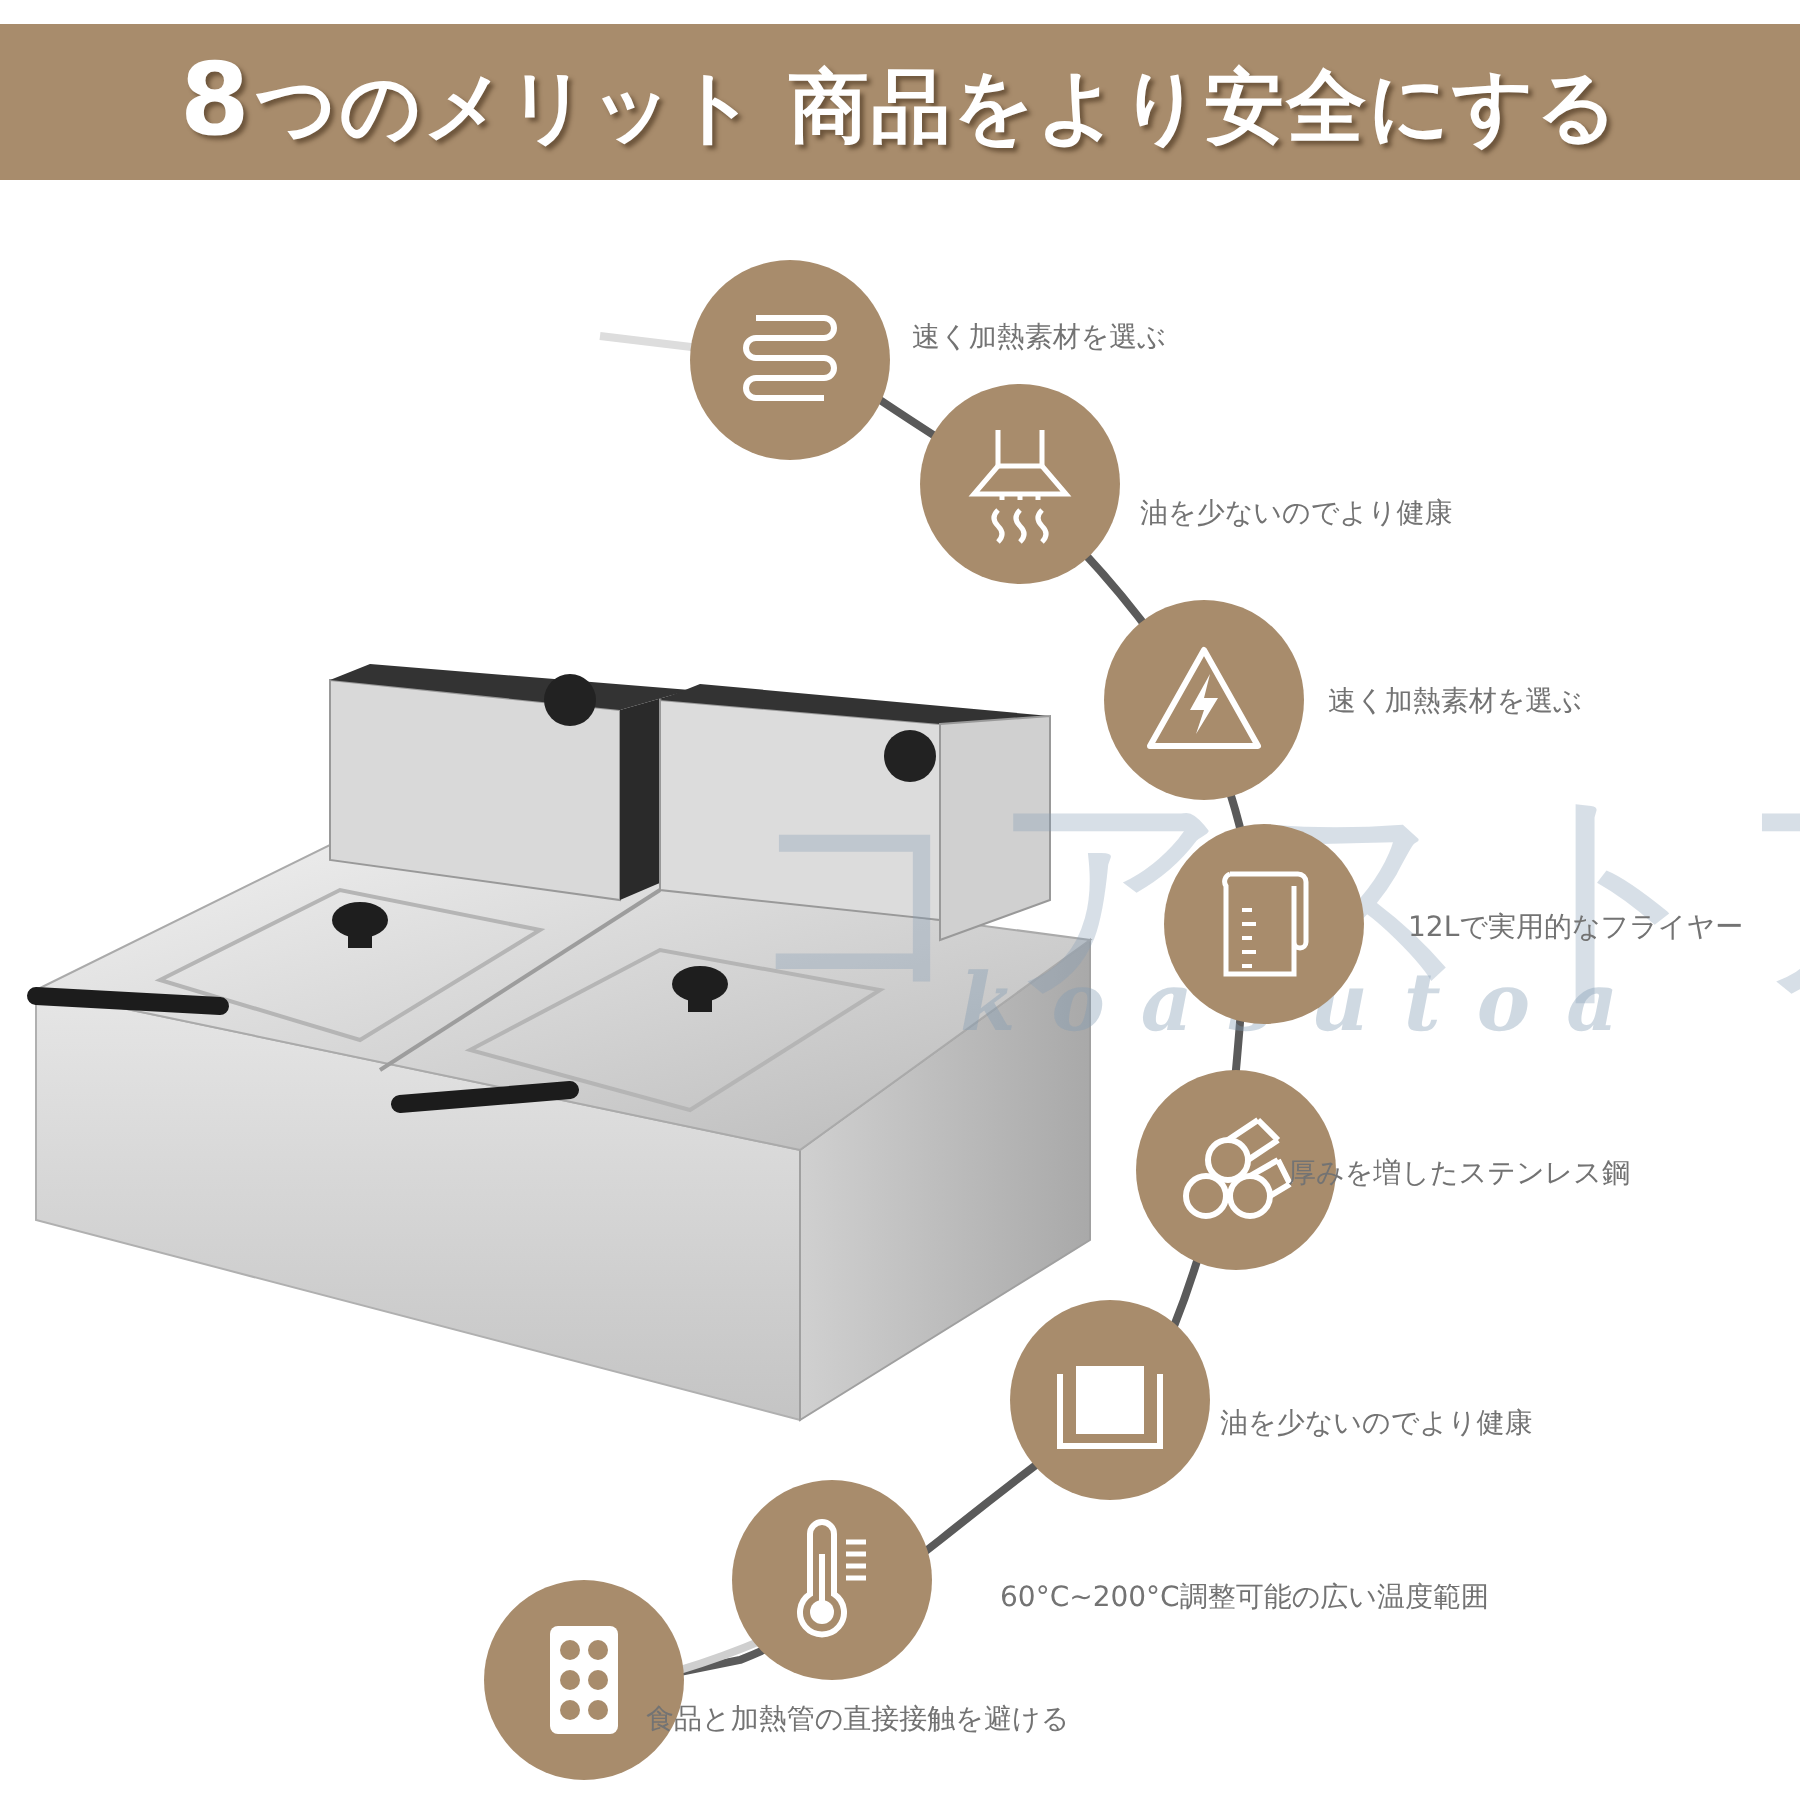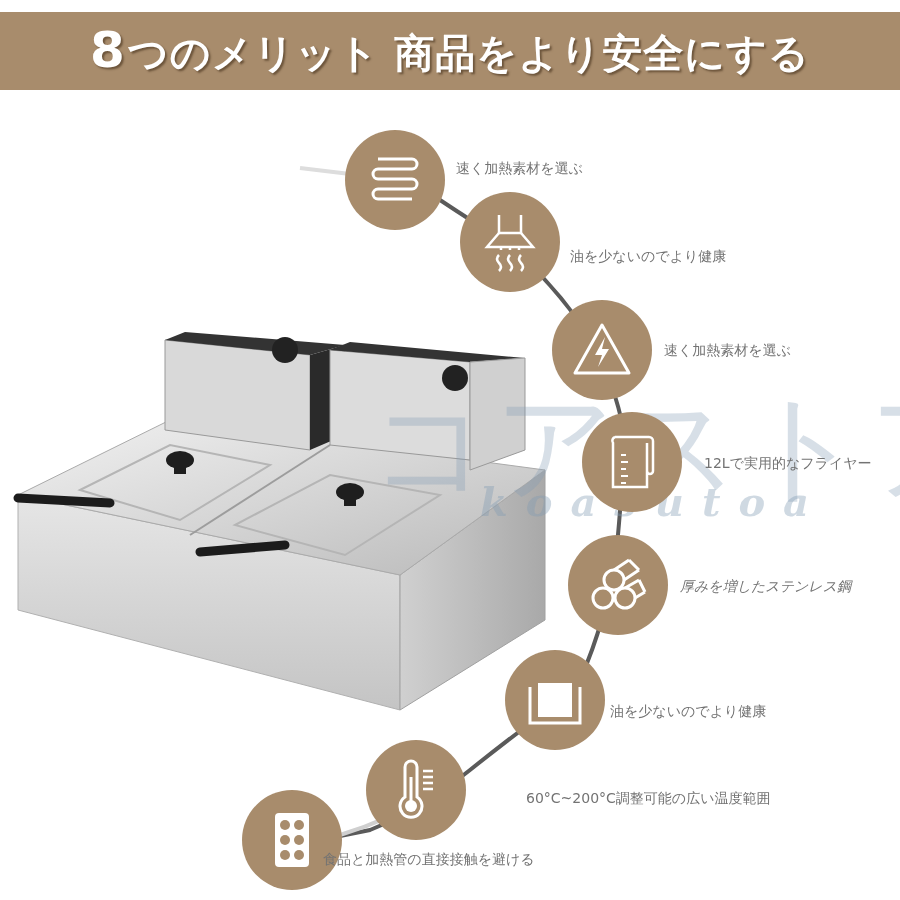--- a/index.html
+++ b/index.html
@@ -146,39 +146,39 @@
 
 <div class="feature-icon" style="left:568px; top:535px;">
   <svg viewBox="0 0 62 62">
     <circle cx="16" cy="44" r="10" stroke="#fff" stroke-width="3" fill="none"></circle>
     <circle cx="38" cy="44" r="10" stroke="#fff" stroke-width="3" fill="none"></circle>
     <circle cx="27" cy="26" r="10" stroke="#fff" stroke-width="3" fill="none"></circle>
     <path d="M27 16 L42 6 M37 26 L52 16 M42 6 L52 16" stroke="#fff" stroke-width="3" fill="none"></path>
     <path d="M38 34 L52 26 M48 44 L58 38 M52 26 L58 38" stroke="#fff" stroke-width="3" fill="none"></path>
   </svg>
 </div>
-<div class="feature-label" style="left:680px; top:578px;font-style:italic;">厚みを増したステンレス鋼</div>
+<div class="feature-label" style="left:644px; top:578px;">厚みを増したステンレス鋼</div>
 
 <div class="feature-icon" style="left:505px; top:650px;">
   <svg viewBox="0 0 62 62">
     <rect x="14" y="14" width="34" height="34" fill="#fff"></rect>
     <path d="M6 18 V54 H56 V18" stroke="#fff" stroke-width="3" fill="none"></path>
   </svg>
 </div>
 <div class="feature-label" style="left:610px; top:703px;">油を少ないのでより健康</div>
 
 <div class="feature-icon" style="left:366px; top:740px;">
   <svg viewBox="0 0 62 62">
     <path d="M20 8 a6 6 0 0 1 12 0 V38 a11 11 0 1 1 -12 0 Z" stroke="#fff" stroke-width="3" fill="none"></path>
     <rect x="24.5" y="18" width="3" height="24" fill="#fff"></rect>
     <circle cx="26" cy="47" r="6" fill="#fff"></circle>
     <path d="M38 12 H48 M38 18 H48 M38 24 H48 M38 30 H48" stroke="#fff" stroke-width="2.5"></path>
   </svg>
 </div>
-<div class="feature-label" style="left:526px; top:790px;">60°C~200°C調整可能の広い温度範囲</div>
+<div class="feature-label" style="left:500px; top:790px;">60°C~200°C調整可能の広い温度範囲</div>
 
 <div class="feature-icon" style="left:242px; top:790px;">
   <svg viewBox="0 0 62 62">
     <rect x="14" y="4" width="34" height="54" rx="4" fill="#fff"></rect>
     <circle cx="24" cy="16" r="5" fill="#a88c6c"></circle>
       <circle cx="38" cy="16" r="5" fill="#a88c6c"></circle>
     <circle cx="24" cy="31" r="5" fill="#a88c6c"></circle>
       <circle cx="38" cy="31" r="5" fill="#a88c6c"></circle>
     <circle cx="24" cy="46" r="5" fill="#a88c6c"></circle>
       <circle cx="38" cy="46" r="5" fill="#a88c6c"></circle>

